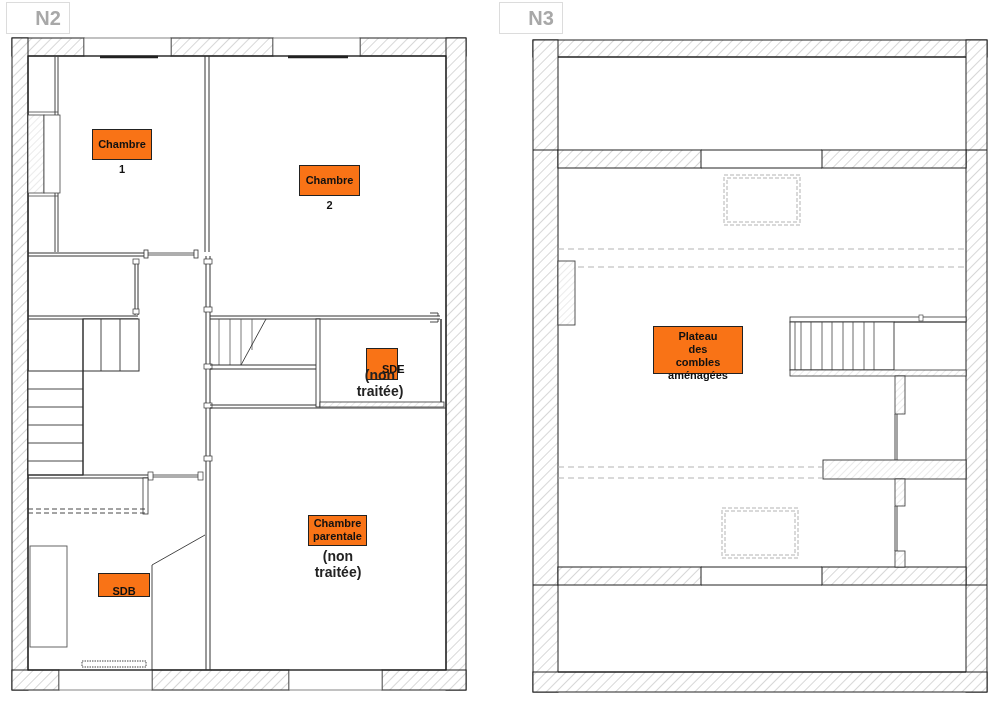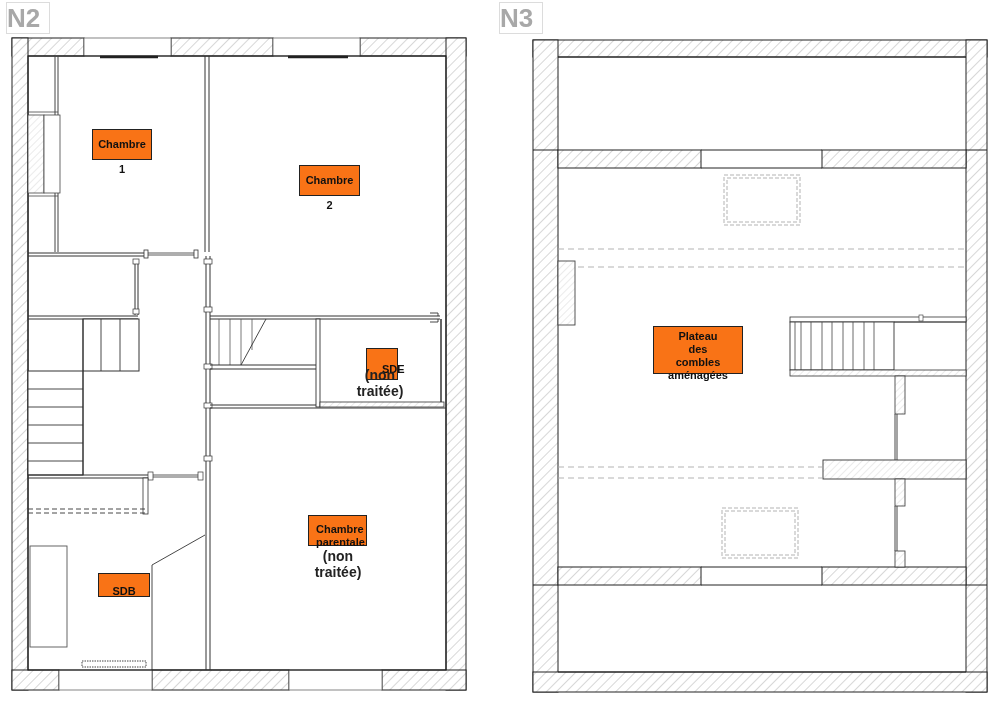--- a/index.html
+++ b/index.html
@@ -1,17 +1,17 @@
 <!DOCTYPE html>
 <html><head>
 <meta charset="utf-8">
 <style>
   html, body { margin: 0; padding: 0; background: #ffffff; }
   body { width: 1000px; height: 703px; position: relative; overflow: hidden; font-family: "Liberation Sans", sans-serif; }
-  .level-badge { position: absolute; top: 2px; width: 42px; height: 30px; border: 1px solid #dcdcdc; color: #a8a8a8; font-weight: bold; font-size: 26px; line-height: 30px; font-family: "Liberation Sans", sans-serif; }
+  .level-badge { position: absolute; top: 2px; width: 42px; height: 30px; border: 1px solid #dcdcdc; color: #a8a8a8; font-weight: bold; font-size: 20px; line-height: 30px; text-align: center; font-family: "Liberation Sans", sans-serif; padding-left: 20px; }
   #badge-n2 { left: 6px; }
   #badge-n3 { left: 499px; }
   svg { position: absolute; left: 0; top: 0; }
   .room-label { position: absolute; background: #f97316; border: 1.5px solid #222; font-weight: bold; font-size: 11px; color: #111; text-align: center; line-height: 13px; padding: 2px 4px; box-sizing: border-box; font-family: "Liberation Sans", sans-serif; }
   .room-note { position: absolute; font-size: 14px; font-weight: bold; color: #222; text-align: center; font-family: "Liberation Sans", sans-serif; }
 </style>
 </head>
 <body>
 
 <div id="badge-n2" class="level-badge">N2</div>
@@ -195,21 +195,21 @@
 
     <line x1="558" y1="57" x2="966" y2="57" stroke="#222" stroke-width="1.2"></line>
     <line x1="558" y1="672" x2="966" y2="672" stroke="#222" stroke-width="1.2"></line>
   </g>
 </svg>
 
 <div class="room-label" style="left:92px; top:129px; width:60px; height:31px; line-height:25px;">Chambre 1</div>
 <div class="room-label" style="left:299px; top:129px; width:61px; height:31px; line-height:25px;margin-top:36px;">Chambre 2</div>
 <div class="room-label" style="left:366px; top:348px; width:27px; height:16px; line-height:11px; padding:15px;">SDE</div>
 <div class="room-note" style="left:350px; top:367px; width:60px;">(non traitée)</div>
-<div class="room-label" style="left:308px; top:515px; width:59px; height:31px; padding:7px;">
+<div class="room-label" style="left:308px; top:515px; width:59px; height:31px; padding:1px;">
   <div>Chambre</div>
   <div>parentale</div>
 </div>
 <div class="room-note" style="left:307px; top:548px; width:62px;">(non traitée)</div>
 <div class="room-label" style="left:98px; top:573px; width:52px; height:17px; line-height:12px; padding:11px;">SDB</div>
 
 <div class="room-label" style="left:653px; top:326px; width:90px; height:48px; padding:3px 14px;">
   <div>Plateau des</div>
   <div>combles</div>
   <div>aménagées</div>

